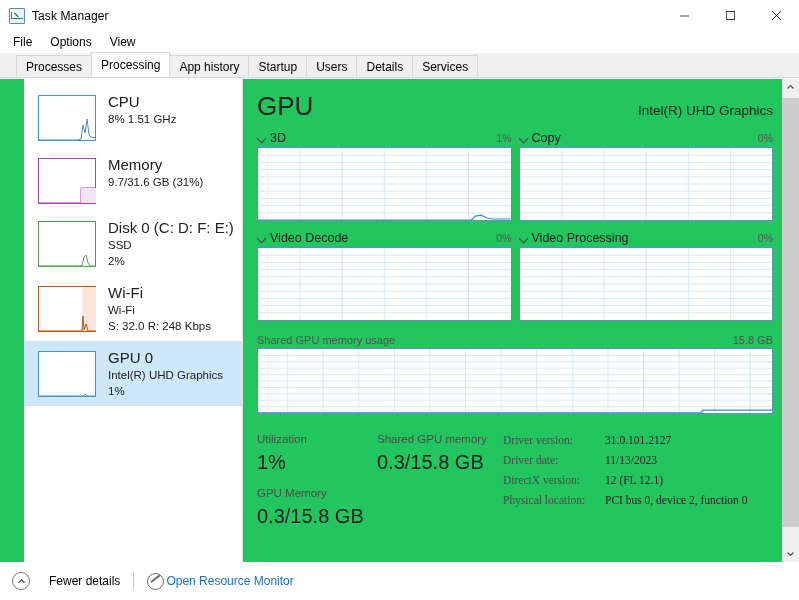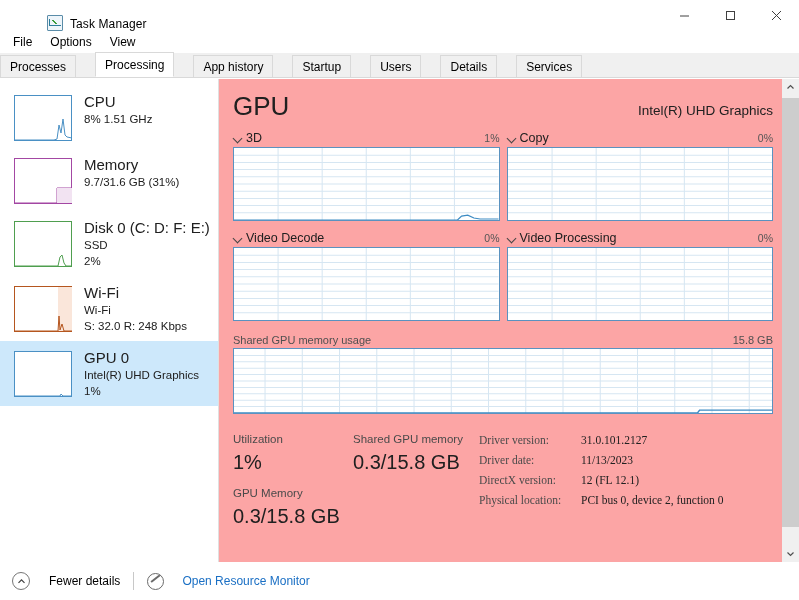--- a/index.html
+++ b/index.html
@@ -12,24 +12,23 @@
   .window {
     width: 799px; height: 600px;
     display: flex; flex-direction: column;
     background: #ffffff;
     position: relative;
   }
 
   
   .titlebar {
     height: 31px; flex: 0 0 31px;
-    display: flex; align-items: flex-end;
-    background: #ffffff;
-    position: relative;
-    padding-left: 38px;
+    display: flex; align-items: center;
+    background: #ffffff;
+    position: relative;
   }
   .title-icon {
     width: 16px; height: 16px; margin-left: 9px; margin-right: 7px;
     position: relative;
     border: 1px solid #5a8ca8; border-radius: 1px;
     background: #eef5fa;
   }
   .title-icon::before {
     content: ""; position: absolute; left: 1px; top: 3px;
     width: 11px; height: 6px;
@@ -68,23 +67,22 @@
     padding: 2px 9px 2px 5px;
     margin-right: 4px;
   }
 
   
   .tabstrip {
     height: 25px; flex: 0 0 25px;
     display: flex; align-items: flex-end;
     background: #f0f0f0;
     border-bottom: 1px solid #d9d9d9;
-    padding-left: 0;
-    position: relative;
-    gap: 20px;
+    padding-left: 16px;
+    position: relative;
   }
   .tab {
     font-size: 12px; color: #000000;
     height: 22px;
     padding: 0 9px;
     display: flex; align-items: center;
     background: #f0f0f0;
     border: 1px solid #d9d9d9;
     border-bottom: none;
     margin-right: -1px;
@@ -96,22 +94,23 @@
     border-bottom: 1px solid #ffffff;
     position: relative; z-index: 2;
     font-weight: normal;
   }
 
   
   .body {
     flex: 1 1 auto;
     display: flex;
     min-height: 0;
-    background: #fca5a5;
+    background: #22c55e;
     border-top: 1px solid #ffffff;
+    padding-left: 24px;
   }
 
   
   .sidebar {
     width: 219px; flex: 0 0 219px;
     background: #ffffff;
     border-right: 1px solid #e0e0e0;
     padding-top: 6px;
     overflow: hidden;
   }
@@ -251,21 +250,21 @@
   }
   .circle-chev {
     width: 18px; height: 18px; border-radius: 50%;
     border: 1px solid #767676;
     display: flex; align-items: center; justify-content: center;
   }
   .fewer-text { font-size: 12px; color: #000000; }
   .sep {
     width: 1px; height: 18px; background: #c8c8c8; margin: 0 13px;
   }
-  .resmon { display: flex; align-items: center; gap: 18px; }
+  .resmon { display: flex; align-items: center; gap: 2px; }
   .resmon-icon {
     width: 17px; height: 17px; border-radius: 50%;
     border: 1.3px solid #6a6a6a;
     position: relative;
   }
   .resmon-icon::after {
     content: ""; position: absolute; left: 3px; top: 7px;
     width: 11px; height: 1.6px; background: #6a6a6a;
     transform: rotate(-38deg); transform-origin: left center;
   }

